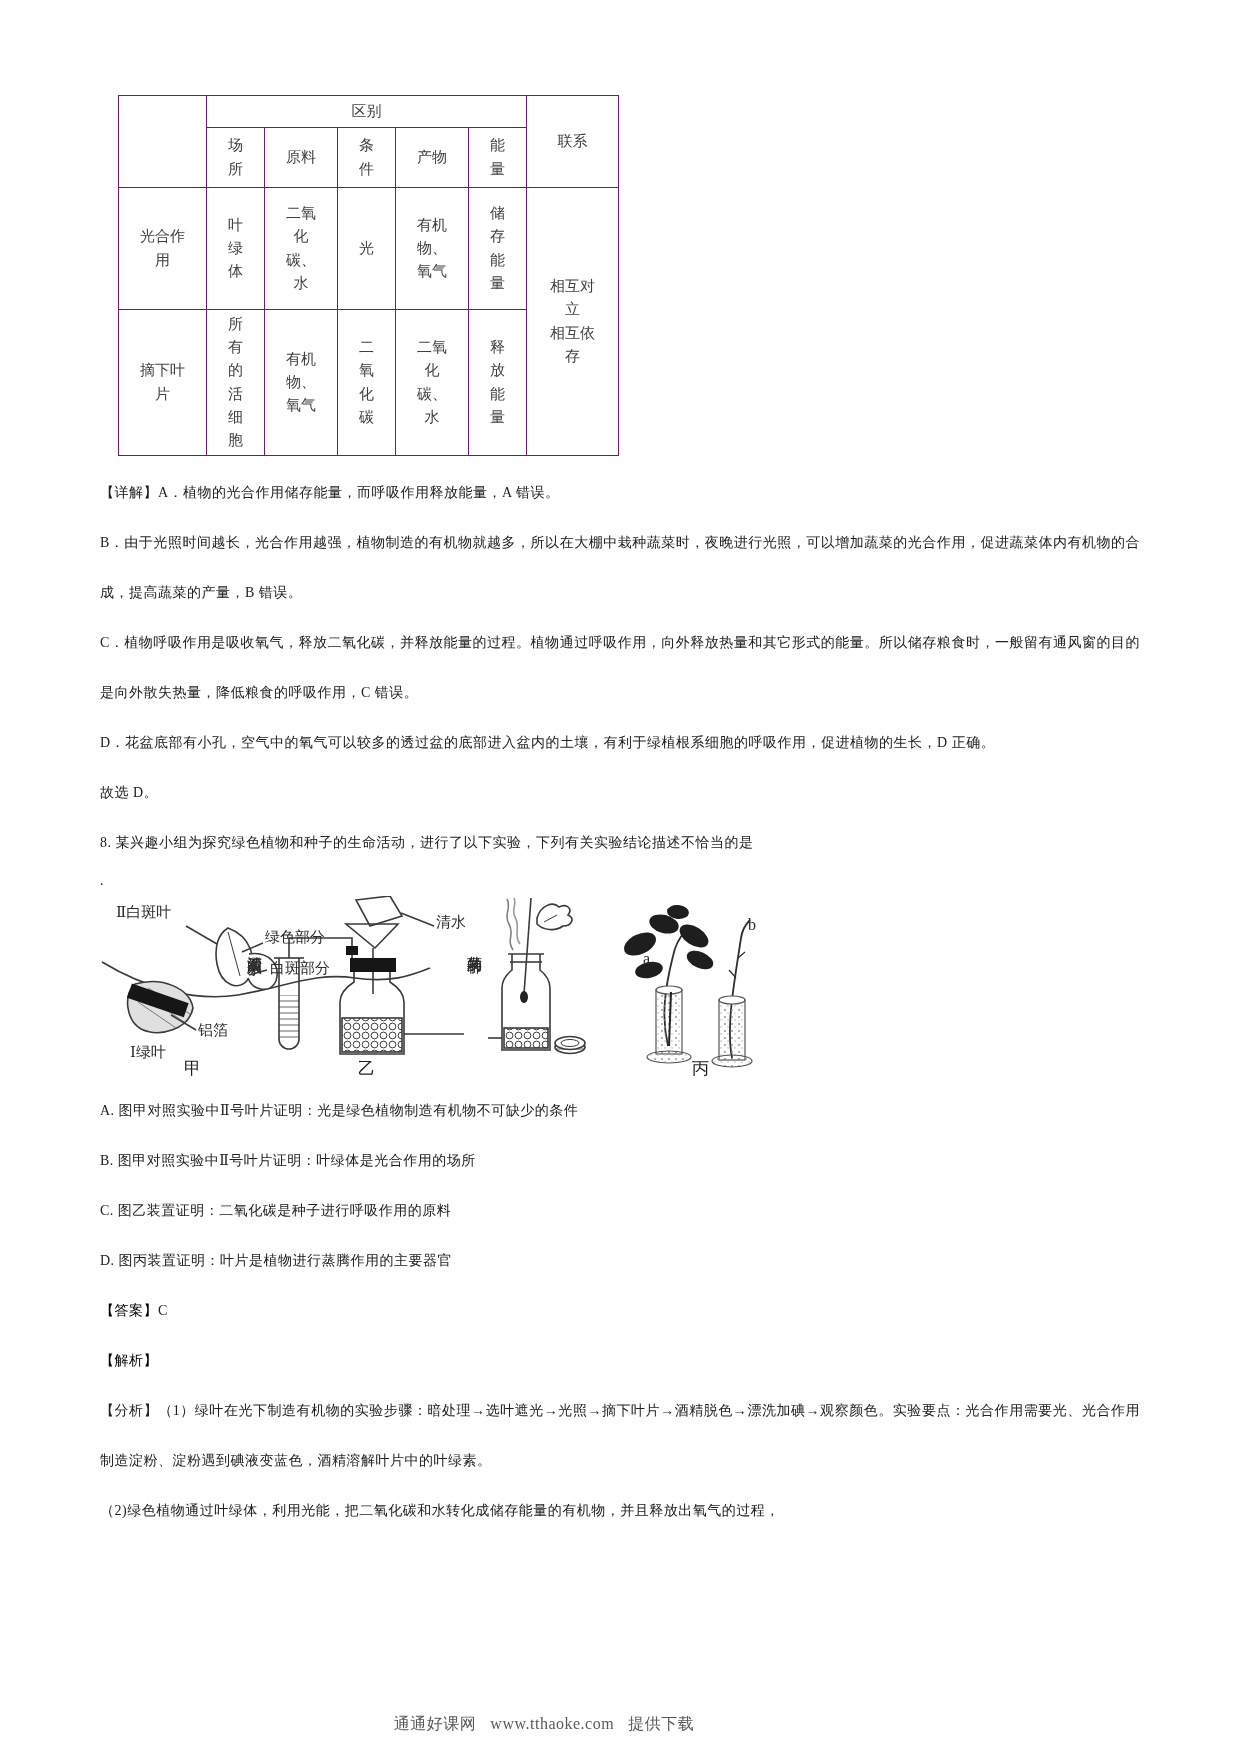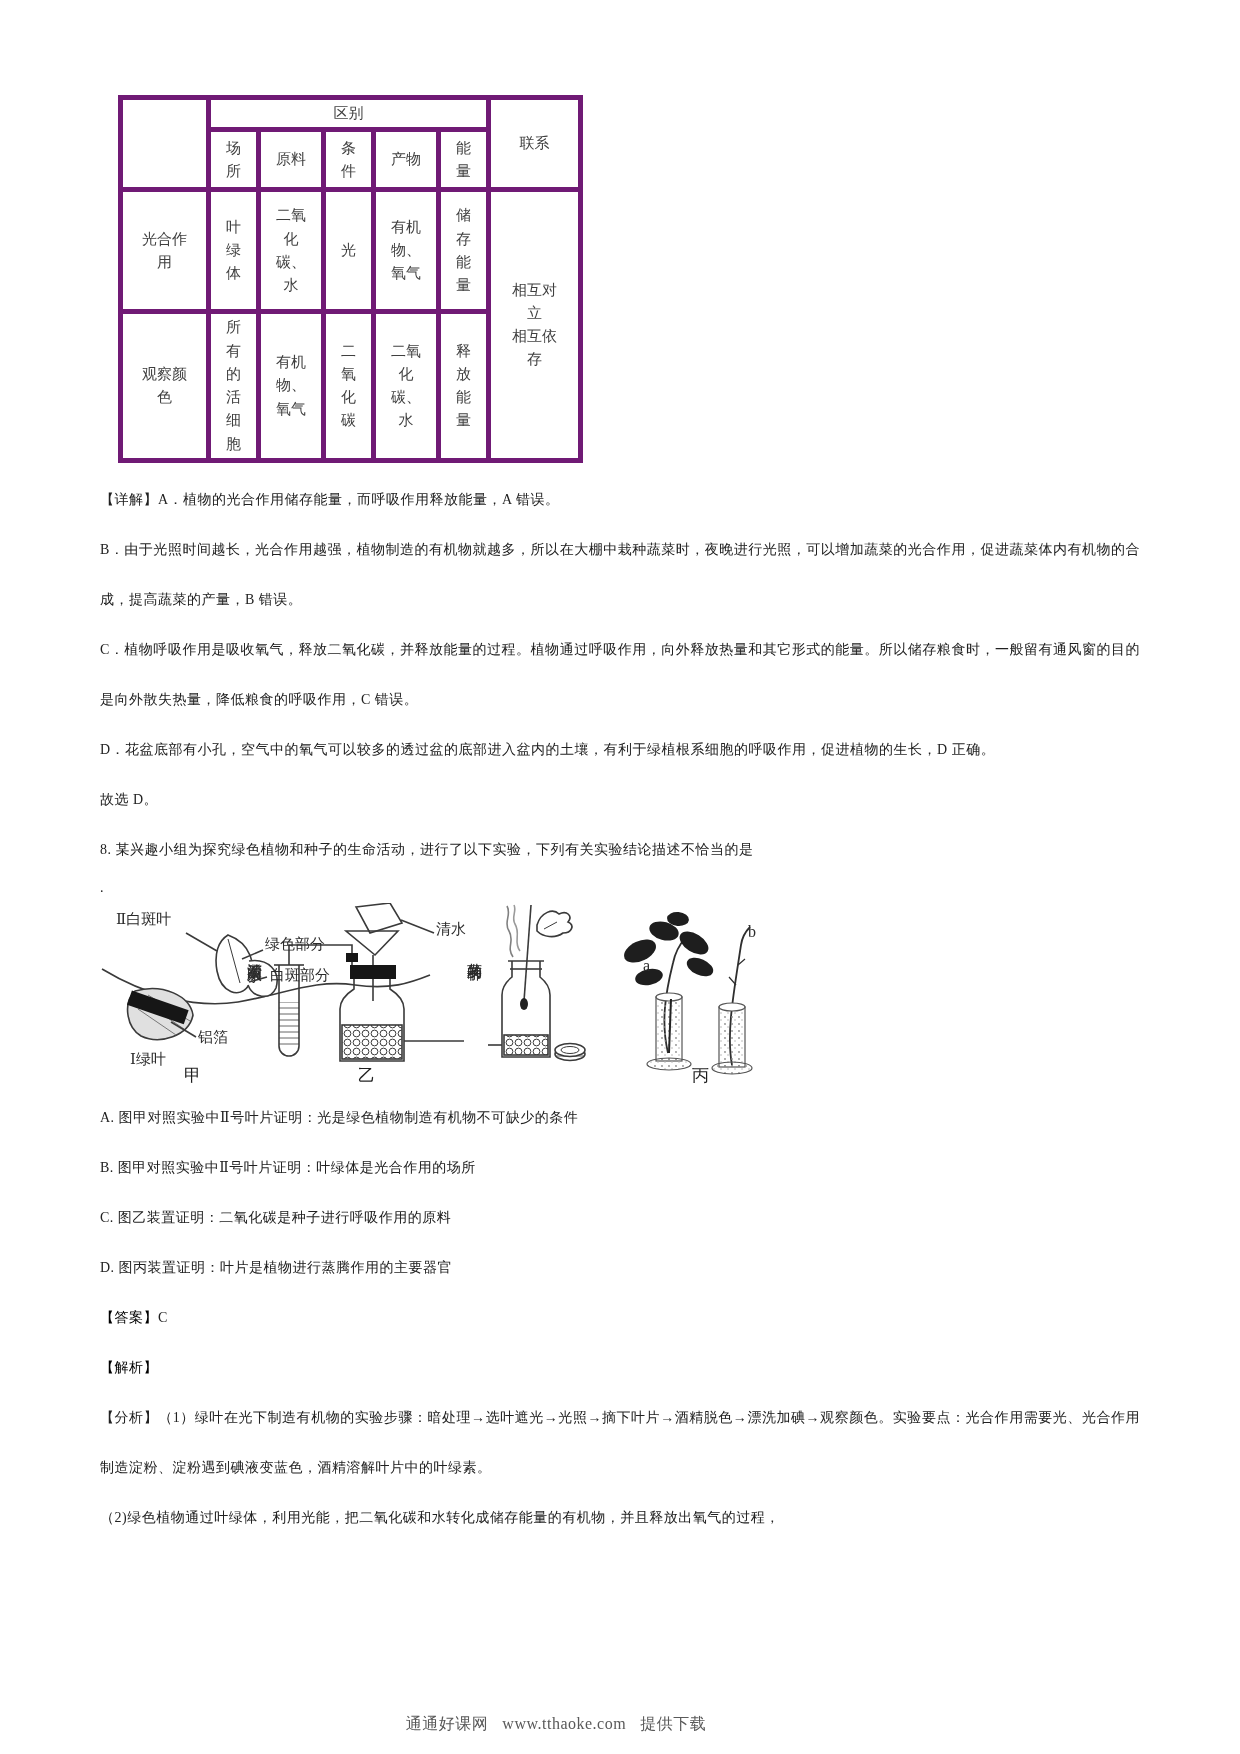--- a/index.html
+++ b/index.html
@@ -5,42 +5,42 @@
   html,body{margin:0;padding:0;}
   body{
     width:1240px;height:1754px;background:#ffffff;position:relative;
     font-family:"Liberation Serif","DejaVu Serif",serif;color:#212121;
   }
   .content{position:absolute;left:100px;top:95px;width:1040px;}
 
   
   table.cmp{border-collapse:collapse;margin-left:18px;color:#3f3f3f;
     font-size:15px;text-align:center;table-layout:fixed;}
-  table.cmp td{border:5px solid #701a75;padding:2px 15px;vertical-align:middle;
+  table.cmp td{border:1px solid #701a75;padding:2px 21px;vertical-align:middle;
     line-height:1.55;overflow:hidden;word-break:break-all;}
   tr.hr1{height:32px;} tr.hr2{height:60px;} tr.br1{height:122px;} tr.br2{height:146px;}
 
   
   p.t{font-size:14px;line-height:50px;margin:0;text-align:justify;
     letter-spacing:0.5px;color:#212121;}
   p.first{margin-top:12px;}
   p.dot{line-height:26px;}
   .blue{color:#000000;}
 
   
   .figure{position:relative;height:188px;margin:2px 0;text-decoration:underline;}
   .figure svg{position:absolute;left:0;top:0;}
   .figure .fl{position:absolute;font-size:15px;line-height:1.1;color:#2b2b2b;
     white-space:nowrap;letter-spacing:0;}
   .figure .vert{writing-mode:vertical-rl;letter-spacing:1px;}
   .figure .cap{font-size:17px;color:#1d1d1d;}
   .figure .ab{font-size:16px;font-style:normal;}
 
   .footer{position:absolute;left:0;top:1714px;width:1088px;text-align:center;
-    font-size:16px;color:#595959;letter-spacing:0.5px;padding-left:12px;}
+    font-size:16px;color:#595959;letter-spacing:0.5px;}
   .footer span{margin:0 7px;}
 </style>
 </head>
 <body>
 
 <div class="page">
   <div class="content">
 
     <table class="cmp">
       <colgroup>
@@ -71,21 +71,21 @@
         <td>二氧化碳、水</td>
         <td>光</td>
         <td>有机物、氧气</td>
         <td>储存能量</td>
         <td rowspan="2">
           <div>相互对立</div>
           <div>相互依存</div>
         </td>
       </tr>
       <tr class="br2">
-        <td>观察颜色</td>
+        <td>摘下叶片</td>
         <td>所有的活细胞</td>
         <td>有机物、氧气</td>
         <td>二氧化碳</td>
         <td>二氧化碳、水</td>
         <td>释放能量</td>
       </tr>
     </tbody>
       </table>
 
     <p class="t first"><span>【详解】</span><span>A．植物的光合作用储存能量，而呼吸作用释放能量，A 错误。</span></p>

